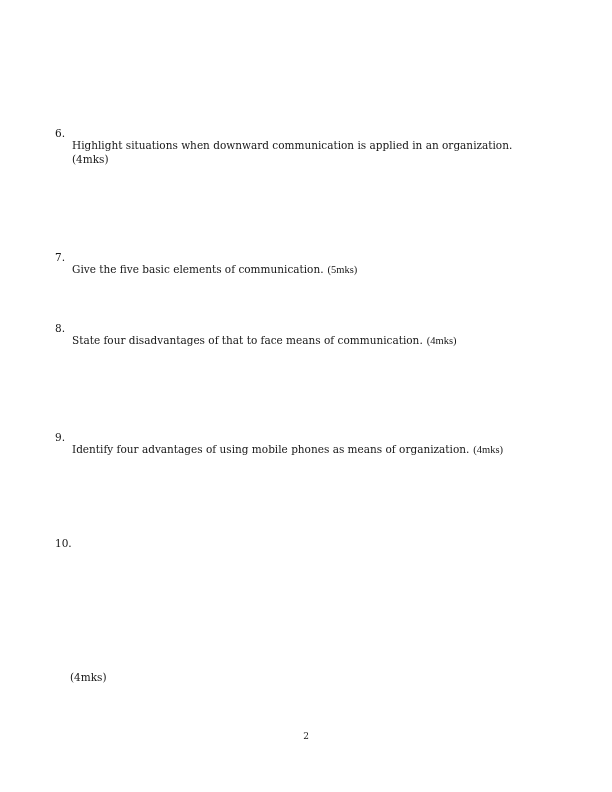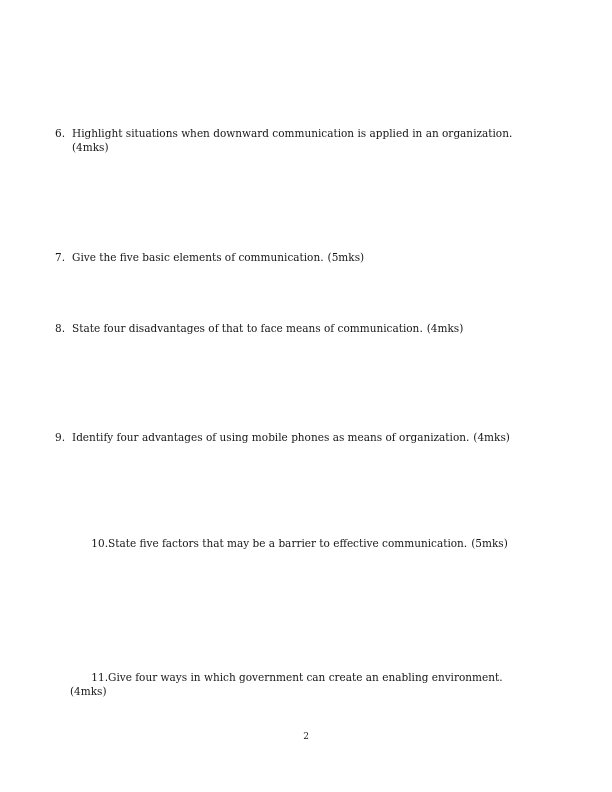--- a/index.html
+++ b/index.html
@@ -25,28 +25,29 @@
   }
   .qrow {
     display: flex;
     align-items: flex-start;
   }
   .qnum {
     flex: 0 0 17px;
   }
   .q-tab .qnum {
     flex: 0 0 53px;
-    text-align: right;
   }
   .qtext {
     flex: 1;
+    margin-top: 12px;
   }
   .marks-inline {
     margin-left: 4px;
     white-space: nowrap;
+    font-family: Liberation Serif, serif;
   }
   .marks-line {
     margin-left: 17px;
   }
   .q11 .marks-line {
     margin-left: 15px;
   }
   .page-number {
     position: absolute;
     top: 729px;
@@ -93,27 +94,22 @@
   <div class="question q9">
     <div class="qrow">
       <span class="qnum">9.</span>
       <span class="qtext"><span>Identify four advantages of using mobile phones as means of organization.</span><span class="marks-inline">(4mks)</span></span>
     </div>
   </div>
 
   <div class="question q10 q-tab">
     <div class="qrow">
       <span class="qnum">10.</span>
-      <span class="qtext"><span>State five factors that may be a barrier to effective communication.</span><span class="marks-inline">(5mks)</span></span>
     </div>
   </div>
 
   <div class="question q11 q-tab">
-    <div class="qrow">
-      <span class="qnum">11.</span>
-      <span class="qtext">Give four ways in which government can create an enabling environment.</span>
-    </div>
     <div class="marks-line">(4mks)</div>
   </div>
 
   <div class="page-number">2</div>
 
 </div>
 
 </body></html>

